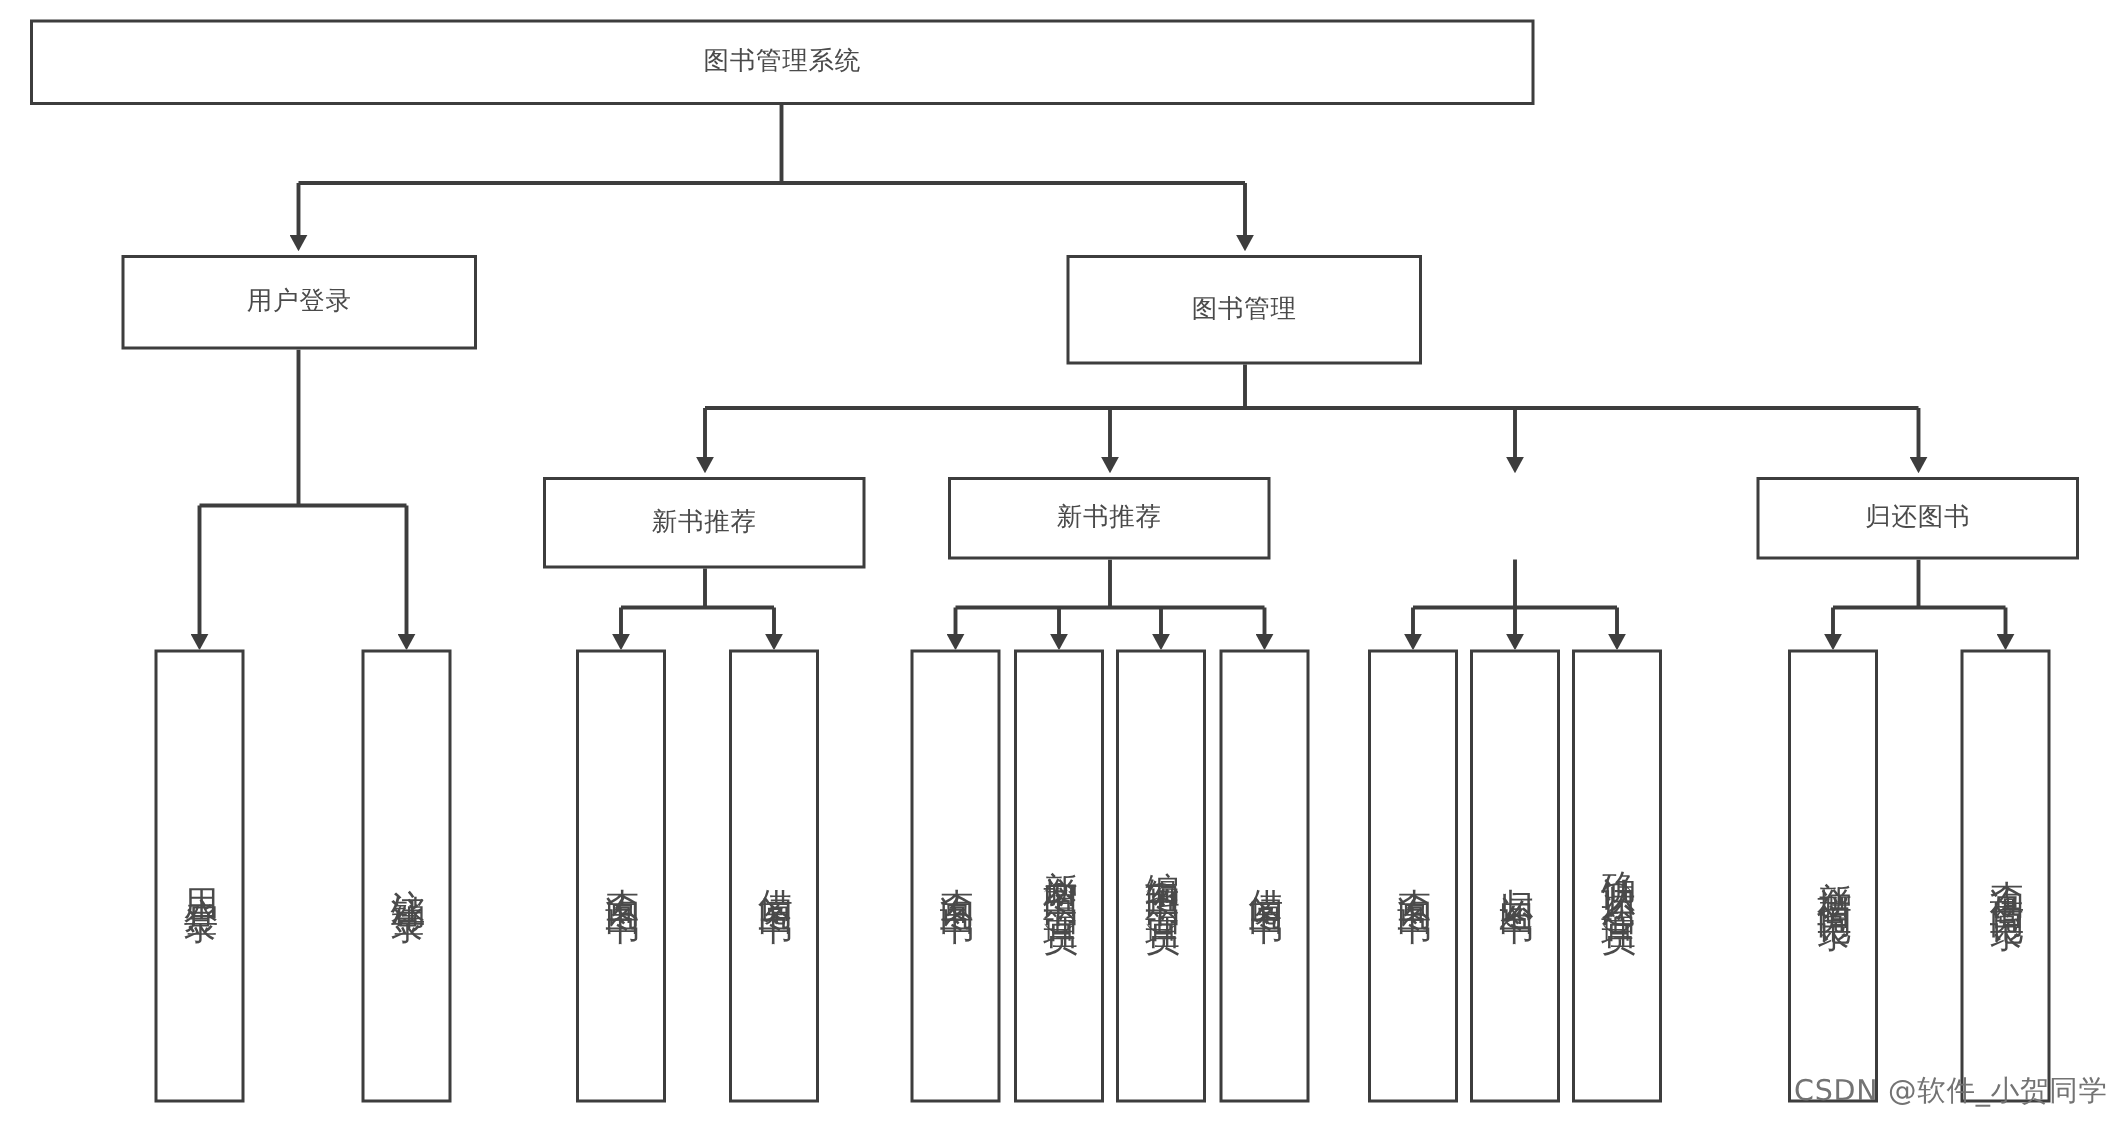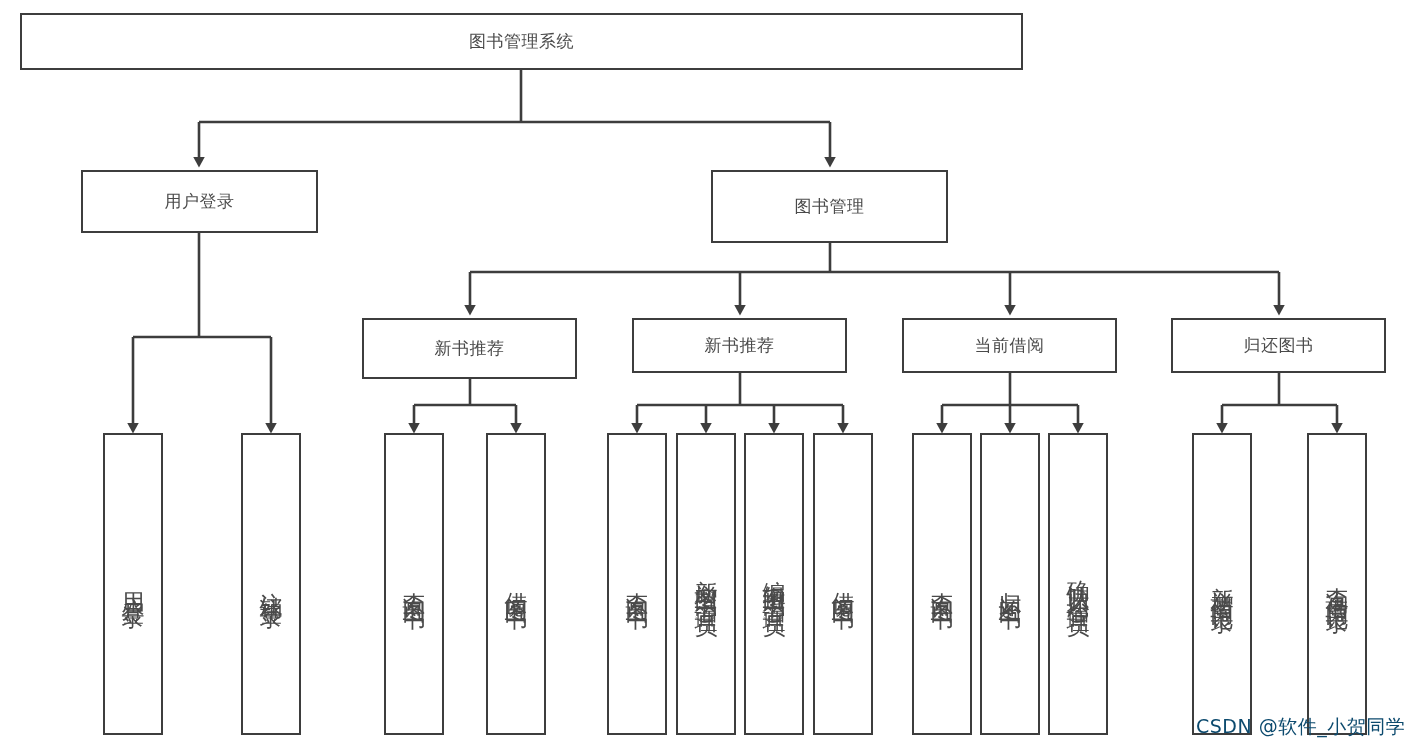--- a/index.html
+++ b/index.html
@@ -51,21 +51,21 @@
     writing-mode:vertical-rl;
     text-orientation:upright;
     font-size:23px;
     line-height:1.18;
     letter-spacing:5px;
     max-height:272px;
   }
   .watermark{
     position:absolute;
     font-size:19px;
-    color:#0c4a6e;
+    color:#737373;
     white-space:nowrap;
     letter-spacing:0.5px;
   }
 </style>
 </head>
 <body>
 
 <div id="canvas">
 
   <svg id="wires" viewBox="0 0 1405 747" xmlns="http://www.w3.org/2000/svg">
@@ -128,23 +128,20 @@
   <div class="node h" style="left:711px; top:170px; width:237px; height:73px;">
     <span class="lbl">图书管理</span>
   </div>
 
   <div class="node h" style="left:362px; top:318px; width:215px; height:61px;">
     <span class="lbl">新书推荐</span>
   </div>
   <div class="node h" style="left:632px; top:318px; width:215px; height:55px;">
     <span class="lbl">新书推荐</span>
   </div>
-  <div class="node h" style="left:902px; top:318px; width:215px; height:55px;">
-    <span class="lbl">当前借阅</span>
-  </div>
   <div class="node h" style="left:1171px; top:318px; width:215px; height:55px;">
     <span class="lbl">归还图书</span>
   </div>
 
   <div class="node v" style="left:103px; top:433px; width:60px; height:302px;">
     <span class="lbl">用户登录</span>
   </div>
   <div class="node v" style="left:241px; top:433px; width:60px; height:302px;">
     <span class="lbl">注销登录</span>
   </div>

